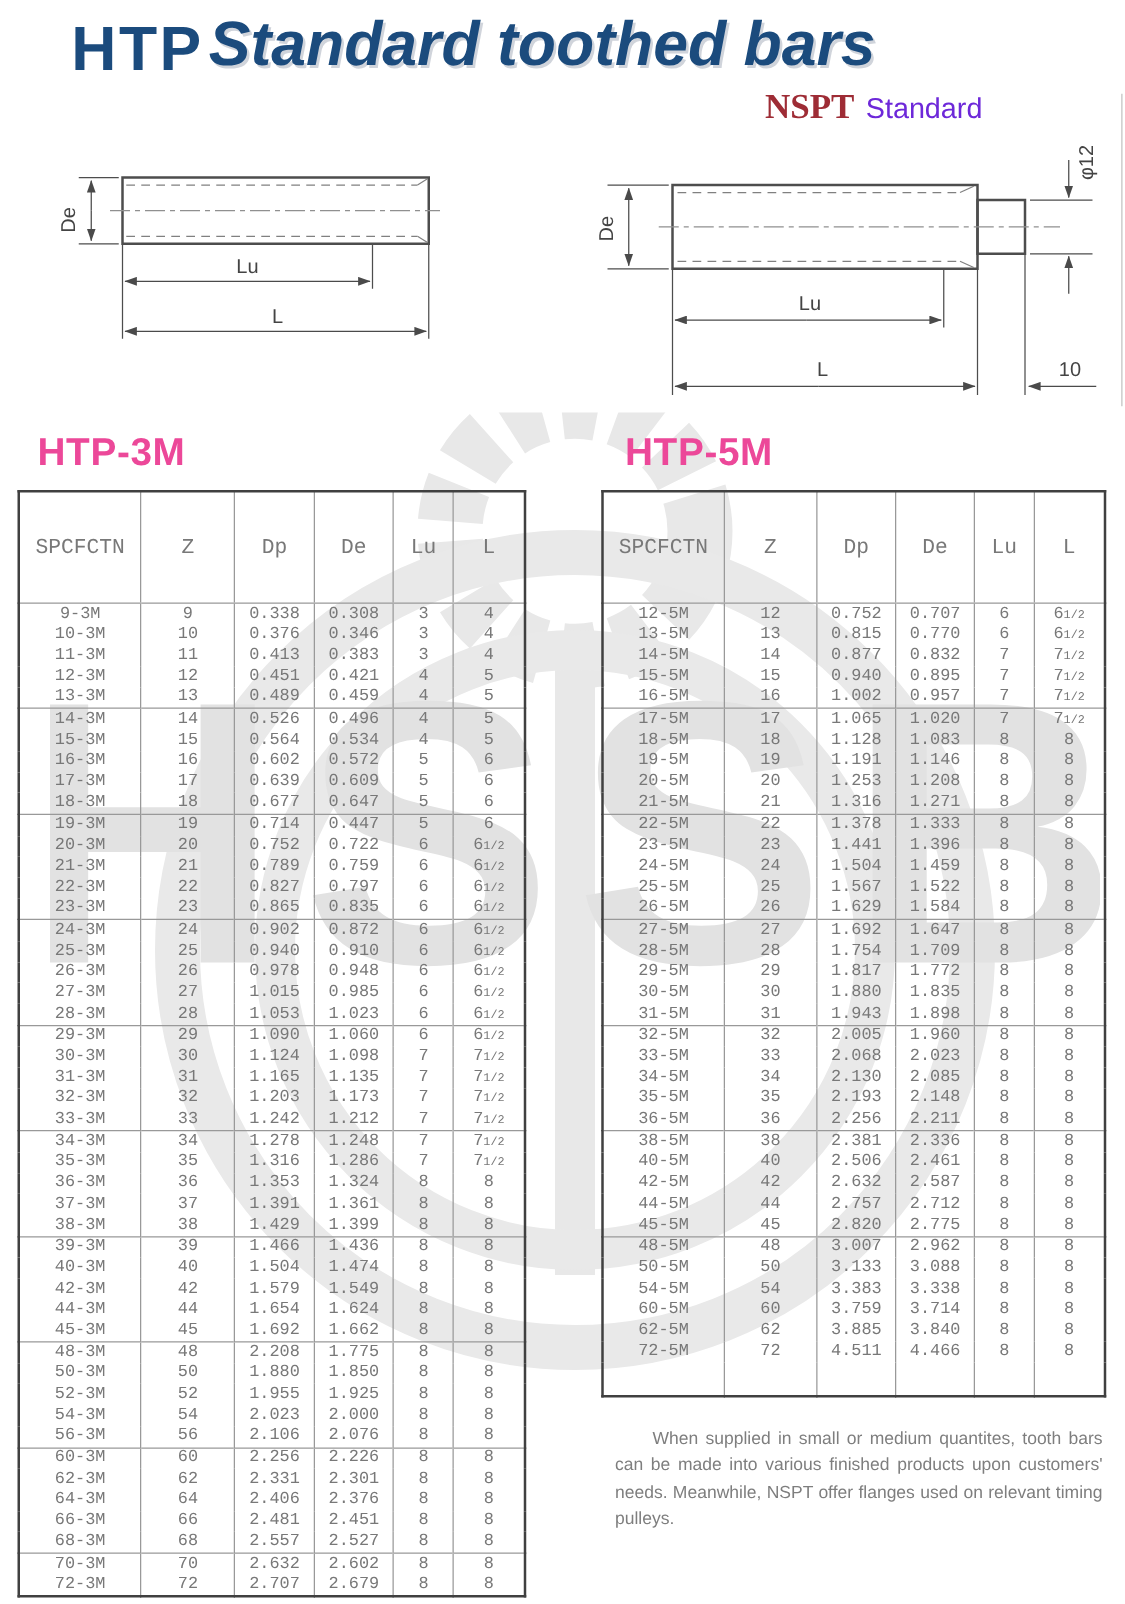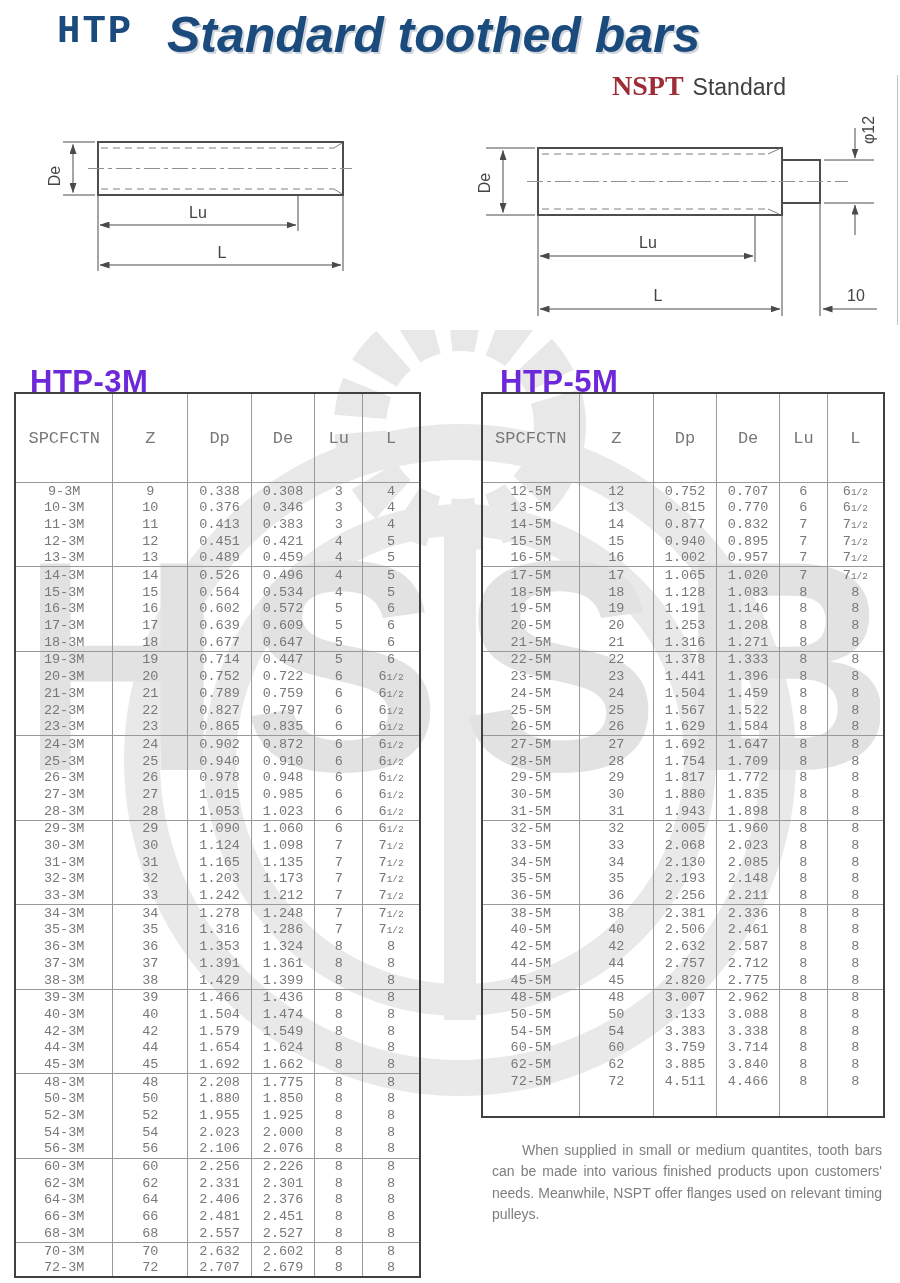--- a/index.html
+++ b/index.html
@@ -4,37 +4,37 @@
 <style>
   html,body{margin:0;padding:0;background:#ffffff;}
   body{width:900px;height:1283px;position:relative;overflow:hidden;
        font-family:"Liberation Sans",sans-serif;}
   .page{position:absolute;inset:0;}
 
   
   .watermark{position:absolute;left:40px;top:330px;width:840px;height:830px;z-index:0;}
 
   
-  .brand{position:absolute;left:57px;top:10px;font-size:39px;font-weight:bold;
-         color:#1b4b7d;letter-spacing:2px;z-index:2;font-family:Liberation Mono, monospace;}
+  .brand{position:absolute;left:57px;top:10px;font-size:50px;font-weight:bold;
+         color:#1b4b7d;letter-spacing:2px;z-index:2;}
   .main-title{position:absolute;left:167px;top:6px;font-size:50px;font-weight:bold;
          font-style:italic;color:#1b4b7d;white-space:nowrap;z-index:2;
          text-shadow:2px 2px 0 rgba(150,160,175,0.45);}
   .standard-line{position:absolute;left:612px;top:70px;z-index:2;white-space:nowrap;}
   .nspt{font-size:28px;font-weight:bold;color:#9e2c35;font-family:Liberation Serif, serif;}
-  .std{font-size:23px;color:#404040;margin-left:9px;}
+  .std{font-size:23px;color:#6d28d9;margin-left:9px;}
 
   
   .diagrams{position:absolute;left:0;top:90px;width:900px;height:250px;z-index:1;}
   .dim-label{font-size:16px;fill:#444;}
   .edge-line{position:absolute;right:2px;top:75px;width:1px;height:250px;background:#c2c2c2;z-index:1;}
 
   
-  .tbl-title{position:absolute;font-size:31px;font-weight:bold;color:#6d28d9;
-             letter-spacing:0.5px;z-index:2;margin-top:20px;}
+  .tbl-title{position:absolute;font-size:31px;font-weight:bold;color:#ec4899;
+             letter-spacing:0.5px;z-index:2;}
   #title3{left:30px;top:344px;}
   #title5{left:500px;top:344px;}
   .tbl-wrap{position:absolute;z-index:2;}
   #wrap3{left:14px;top:392px;width:407px;}
   #wrap5{left:481px;top:392px;width:404px;}
   table.data{width:100%;border-collapse:collapse;table-layout:fixed;
              border:2px solid #404040;background:transparent;font-family:Liberation Mono, monospace;}
   table.data th, table.data td{border-left:1px solid #999;padding:0;}
   table.data th:first-child, table.data td:first-child{border-left:none;}
   table.data thead th{height:88px;font-size:17px;font-weight:400;color:#787878;

